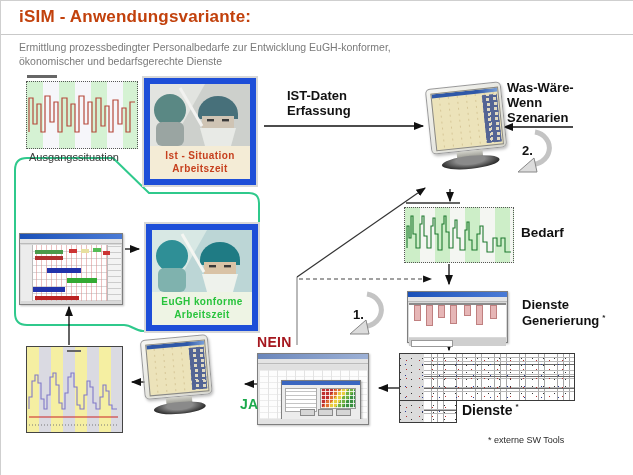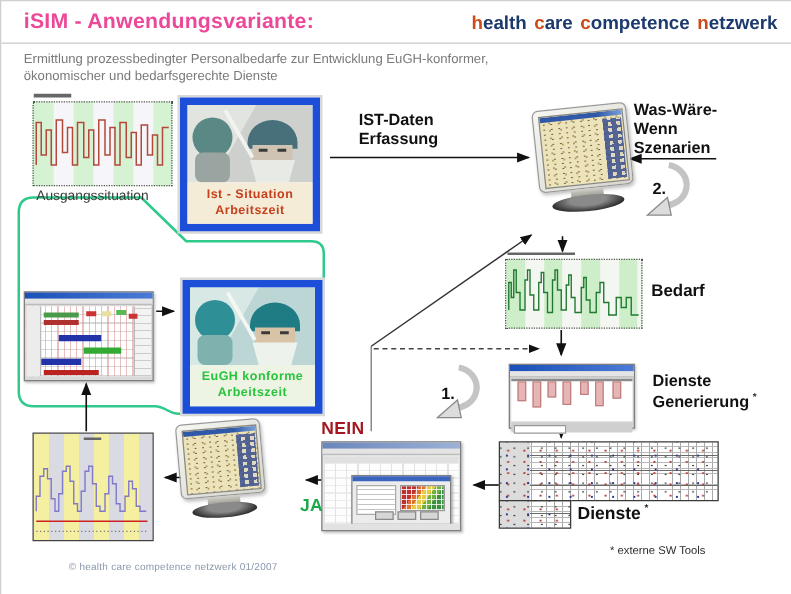--- a/index.html
+++ b/index.html
@@ -6,21 +6,21 @@
   .slide {
     position:relative; width:633px; height:475px; margin:0 auto;
     background:#ffffff; border:1px solid #cfcfcf; overflow:hidden;
     font-family:"Liberation Sans","DejaVu Sans",sans-serif; color:#111;
   }
   .abs { position:absolute; }
   .overlay { position:absolute; left:0; top:0; z-index:1; pointer-events:none; }
   .z2 { z-index:2; }
 
   
-  .title { left:18px; top:6px; font-size:17px; font-weight:700; color:#ec4899; letter-spacing:.2px; }
+  .title { left:18px; top:6px; font-size:17px; font-weight:700; color:#c2410c; letter-spacing:.2px; }
   .logo { right:12px; top:9px; font-size:15px; font-weight:700; color:#1d3a6e; display:flex; gap:6px; }
   .logo .ini { color:#cc4a1a; }
   .divider { left:0; top:33px; width:633px; height:1px; background:#c9c9c9; }
   .subtitle { left:18px; top:40px; font-size:10.5px; color:#7a7a7a; line-height:1.3; }
 
   
   .flowlabel { font-size:13px; font-weight:700; color:#111; line-height:1.15; }
   .biglabel  { font-size:13.5px; font-weight:700; color:#111; }
   .steplabel { font-size:13px; font-weight:700; color:#111; }
   sup.ast { font-size:8px; font-weight:700; color:#222; margin-left:3px; }
@@ -144,26 +144,20 @@
     <path d="M296,276 L424,187" stroke="#333" stroke-width="1.2" fill="none" marker-end="url(#ah)"></path>
     <line x1="298" y1="278" x2="430" y2="278" stroke="#444" stroke-width="1.1" stroke-dasharray="4 3" marker-end="url(#ah)"></line>
 
     <path d="M534,131 A16,15 0 1 1 528,163" stroke="#c4c4c4" stroke-width="5" fill="none"></path>
     <polygon points="517,171 533,157 536,171" fill="#dcdcdc" stroke="#888" stroke-width="1"></polygon>
     <path d="M366,293 A16,15 0 1 1 360,325" stroke="#c4c4c4" stroke-width="5" fill="none"></path>
     <polygon points="349,333 365,319 368,333" fill="#dcdcdc" stroke="#888" stroke-width="1"></polygon>
   </svg>
 
   <div class="abs title z2">iSIM - Anwendungsvariante:</div>
-  <div class="abs logo z2">
-    <span><span class="ini">h</span><span>ealth</span></span>
-    <span><span class="ini">c</span><span>are</span></span>
-    <span><span class="ini">c</span><span>ompetence</span></span>
-    <span><span class="ini">n</span><span>etzwerk</span></span>
-  </div>
   <div class="abs divider"></div>
   <div class="abs subtitle z2">
     <div>Ermittlung prozessbedingter Personalbedarfe zur Entwicklung EuGH-konformer,</div>
     <div>ökonomischer und bedarfsgerechte Dienste</div>
   </div>
 
   <div class="abs smudge z2" style="left:26px;top:74px;width:30px;height:3px"></div>
   <div class="abs chart dotted bands-green z2" style="left:25px;top:80px;width:110px;height:66px">
     <svg width="110" height="64" viewBox="0 0 110 64">
       <polyline fill="none" stroke="#b5483a" stroke-width="1.2" points="2,50 2,16 6,16 6,42 10,42 10,22 14,22 14,50 18,50 18,14 23,14 23,40 27,40 27,20 31,20 31,50 35,50 35,16 40,16 40,44 44,44 44,22 48,22 48,50 52,50 52,14 57,14 57,42 61,42 61,20 65,20 65,50 69,50 69,16 74,16 74,44 78,44 78,24 82,24 82,50 86,50 86,18 91,18 91,42 95,42 95,26 99,26 99,50 103,50 103,20 108,20"></polyline>
@@ -317,15 +311,14 @@
       <rect x="72" y="35" width="7" height="2.4" fill="#3a3a3a"></rect>
       <path d="M50,44 h36 l-5,18 h-26 z" fill="#eef2ec"></path>
       <line x1="30" y1="4" x2="52" y2="42" stroke="#f4f6f2" stroke-width="3"></line>
     </svg>
     <div class="fig-strip" style="background:#eef4e4"></div>
     <div class="fig-label green" style="bottom:16px">EuGH konforme</div>
     <div class="fig-label green" style="bottom:3px">Arbeitszeit</div>
   </div>
 
   <div class="abs footnote z2">* externe SW Tools</div>
-  <div class="abs footer z2">© health care competence netzwerk 01/2007</div>
 
 </div>
 
 </body></html>

